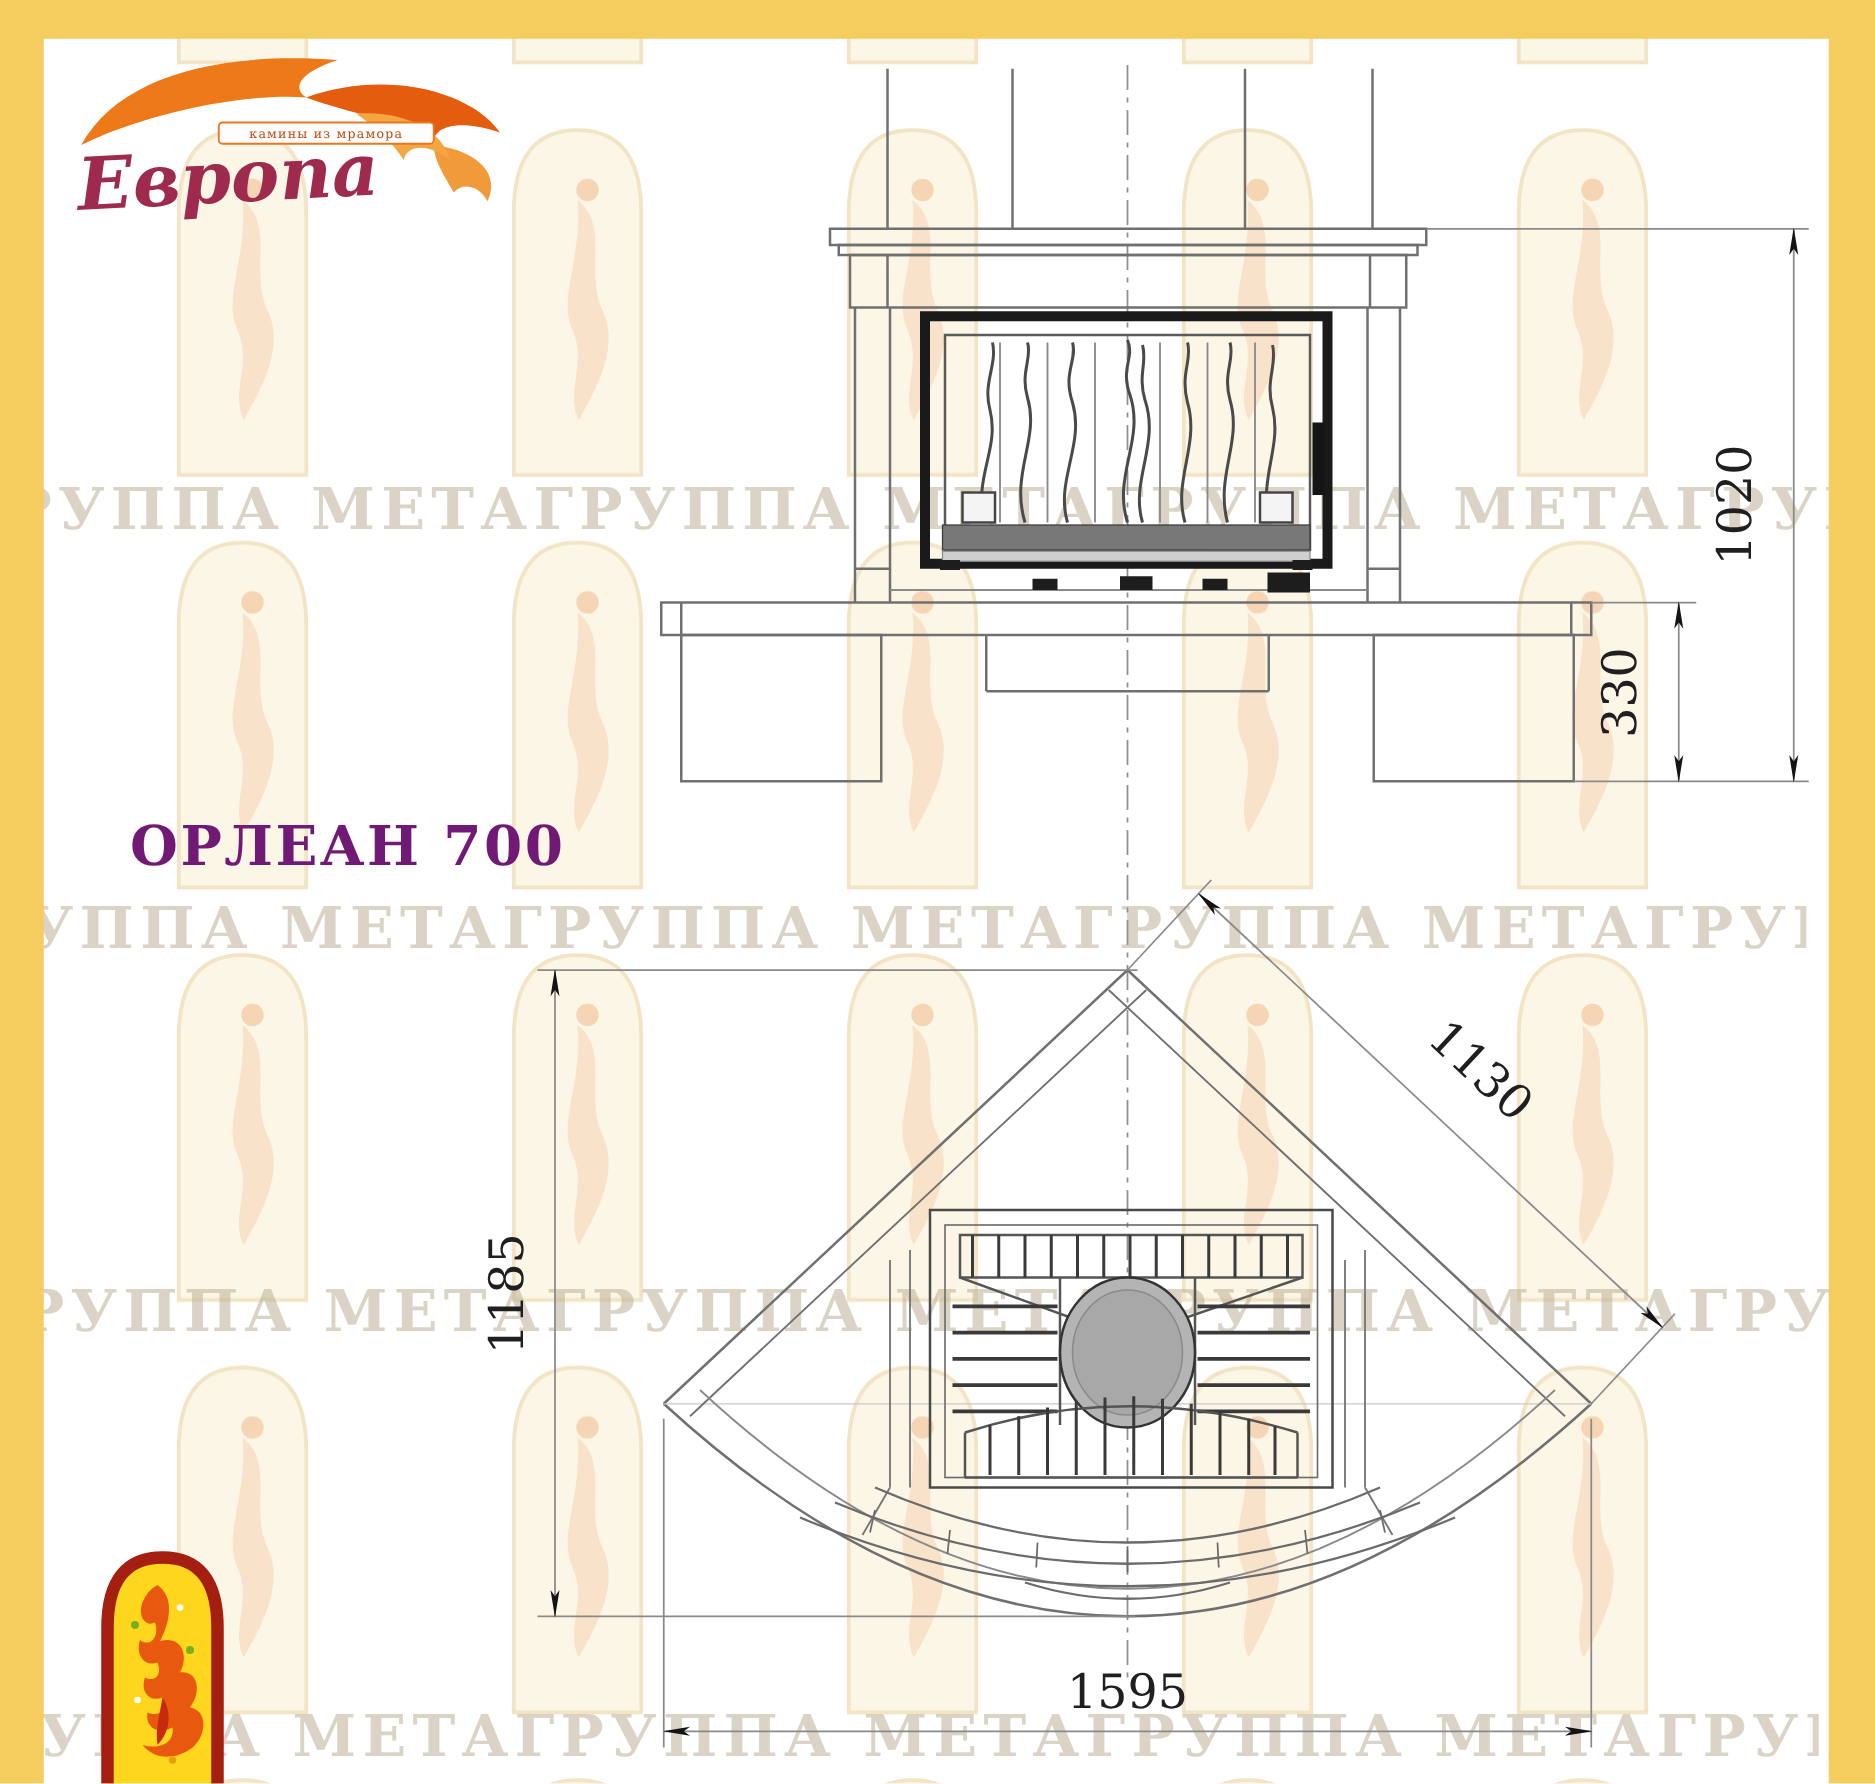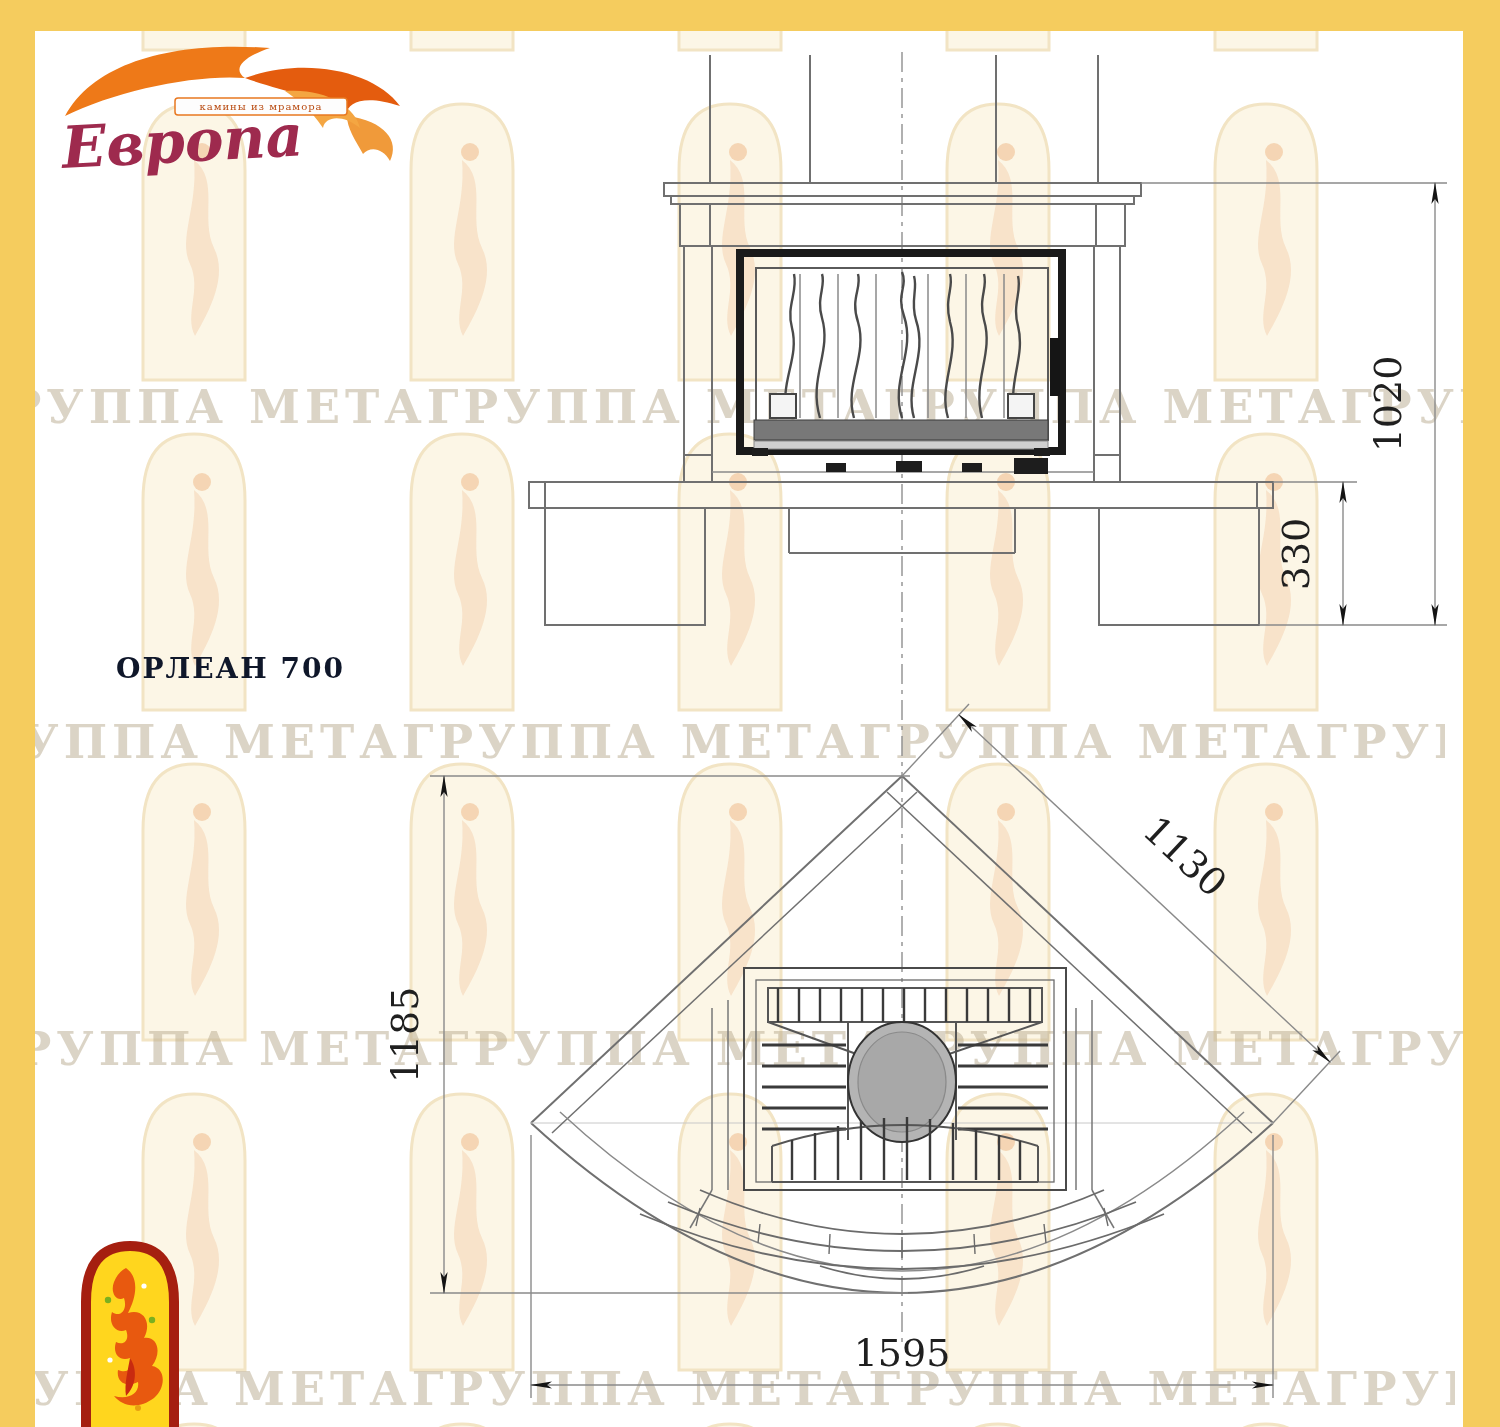--- a/index.html
+++ b/index.html
@@ -8,22 +8,22 @@
   .bar{position:absolute;background:#f5cc5e;z-index:6;}
   .bar.top{left:0;top:0;width:1500px;height:31px;}
   .bar.left{left:0;top:0;width:35px;height:1427px;}
   .bar.right{left:1463px;top:0;width:37px;height:1427px;}
   #wm-arches{position:absolute;left:0;top:0;z-index:1;}
   .wm-text{position:absolute;z-index:2;white-space:nowrap;overflow:hidden;width:1500px;
            font-family:"DejaVu Serif", serif;font-weight:bold;font-size:46px;letter-spacing:5px;
            color:rgba(184,170,142,0.5);}
   #drawing{position:absolute;left:0;top:0;z-index:3;}
   #logo{position:absolute;left:55px;top:36px;z-index:5;}
-  #brand-title{position:absolute;left:116px;top:652px;z-index:4;
-           font-family:"DejaVu Serif", serif;font-weight:bold;font-size:28px;color:#0f172a;
+  #brand-title{position:absolute;left:104px;top:652px;z-index:4;
+           font-family:"DejaVu Serif", serif;font-weight:bold;font-size:44px;color:#701a75;
            letter-spacing:2px;}
   #emblem{position:absolute;left:78px;top:1238px;z-index:7;}
   svg text.dim{font-family:"DejaVu Serif", serif;font-size:38px;fill:#1f1f1f;}
   svg text.tagline{font-family:"DejaVu Serif", serif;font-size:10px;fill:#b84a10;letter-spacing:1px;}
   svg text.brand{font-family:"DejaVu Serif", serif;font-style:italic;font-weight:bold;
                  font-size:58px;fill:#9e2a4e;}
 </style>
 </head>
 <body>
 

